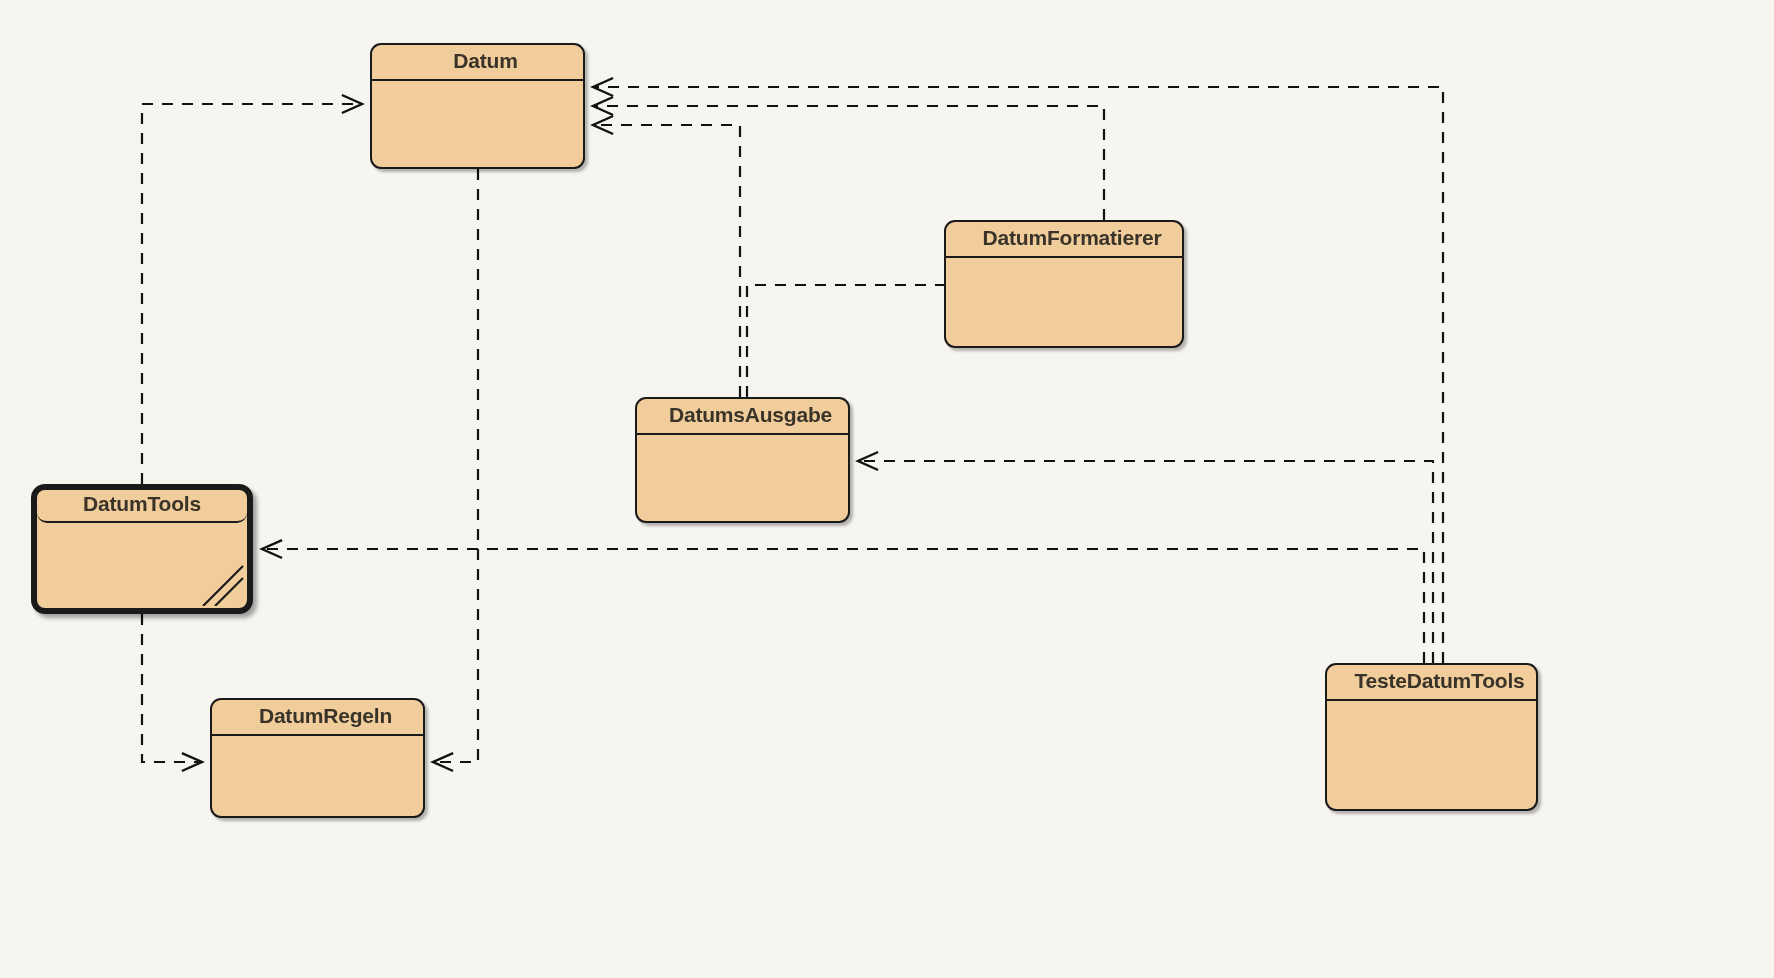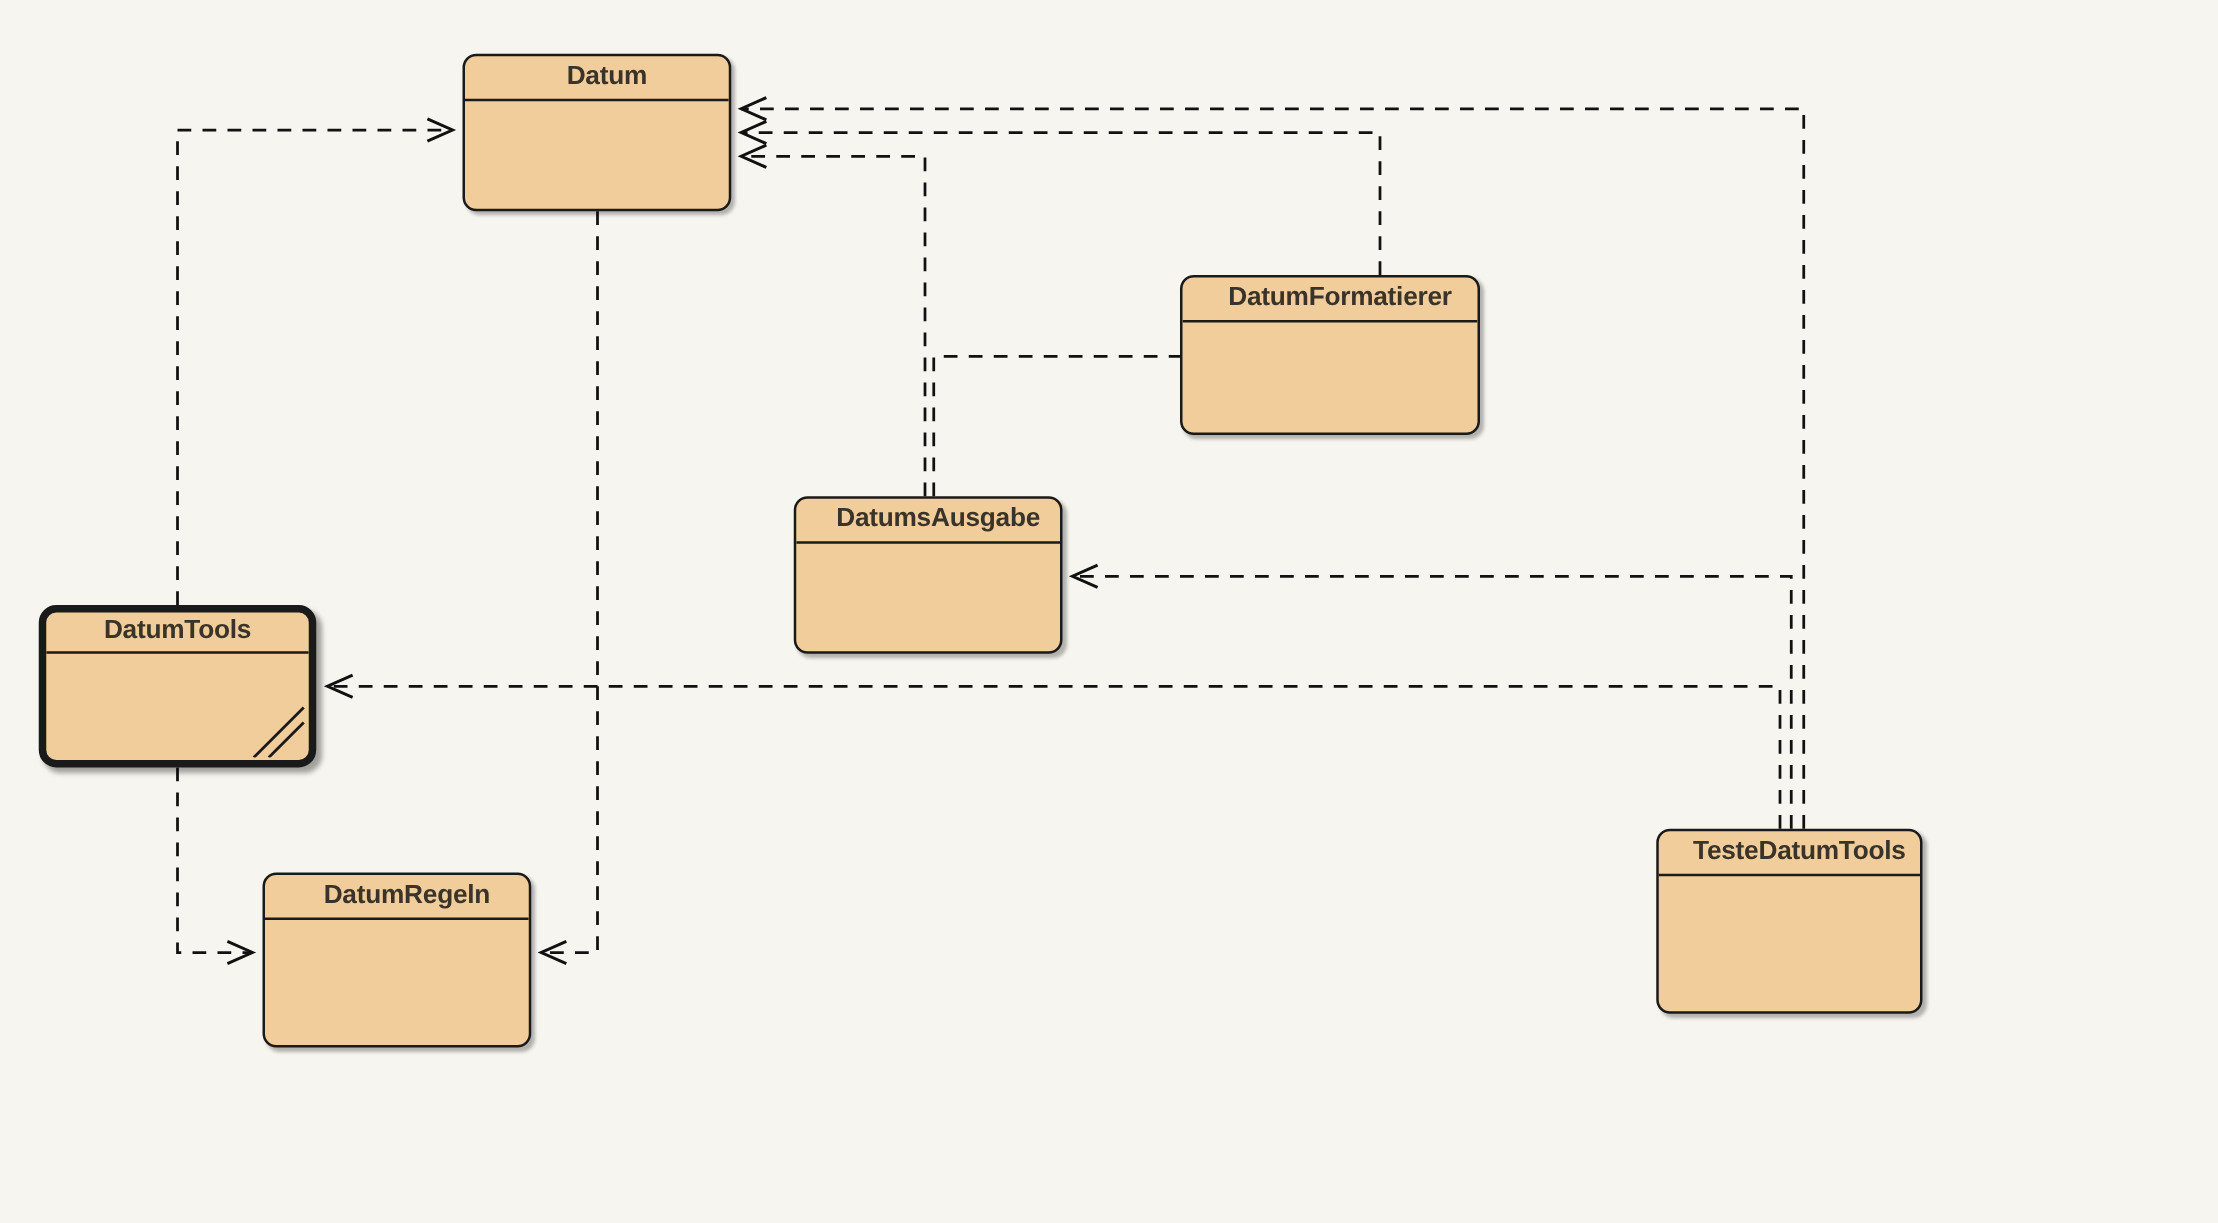--- a/index.html
+++ b/index.html
@@ -48,20 +48,21 @@
     color: #3a3329;
     padding: 5px 6px 7px 22px;
     border-bottom: 2px solid #1a1a1a;
     line-height: 1.05;
     white-space: nowrap;
     letter-spacing: -0.2px;
   }
   .uml-class.selected .uml-title {
     font-size: 21px;
     padding: 3px 6px 6px 6px;
+    border-radius: 10px;
   }
   .uml-body {
     display: block;
     height: 100%;
   }
   .resize-handle {
     position: absolute;
     right: 2px;
     bottom: 2px;
     width: 46px;
@@ -127,21 +128,21 @@
         <span class="uml-body"></span>
       </div>
       <div class="uml-class selected" style="left: 31px; top: 484px; width: 222px; height: 130px;">
         <span class="uml-title">DatumTools</span>
         <span class="uml-body"></span>
         <svg class="resize-handle" viewBox="0 0 46 46">
           <line x1="44" y1="6" x2="4" y2="46" stroke="#1a1a1a" stroke-width="2.2"></line>
           <line x1="44" y1="18" x2="16" y2="46" stroke="#1a1a1a" stroke-width="2.2"></line>
         </svg>
       </div>
-      <div class="uml-class" style="left: 210px; top: 698px; width: 215px; height: 140px;">
+      <div class="uml-class" style="left: 210px; top: 698px; width: 215px; height: 120px;">
         <span class="uml-title">DatumRegeln</span>
         <span class="uml-body"></span>
       </div>
       <div class="uml-class" style="left: 1325px; top: 663px; width: 213px; height: 148px;">
         <span class="uml-title">TesteDatumTools</span>
         <span class="uml-body"></span>
       </div>
     </div>
 
 </div>

